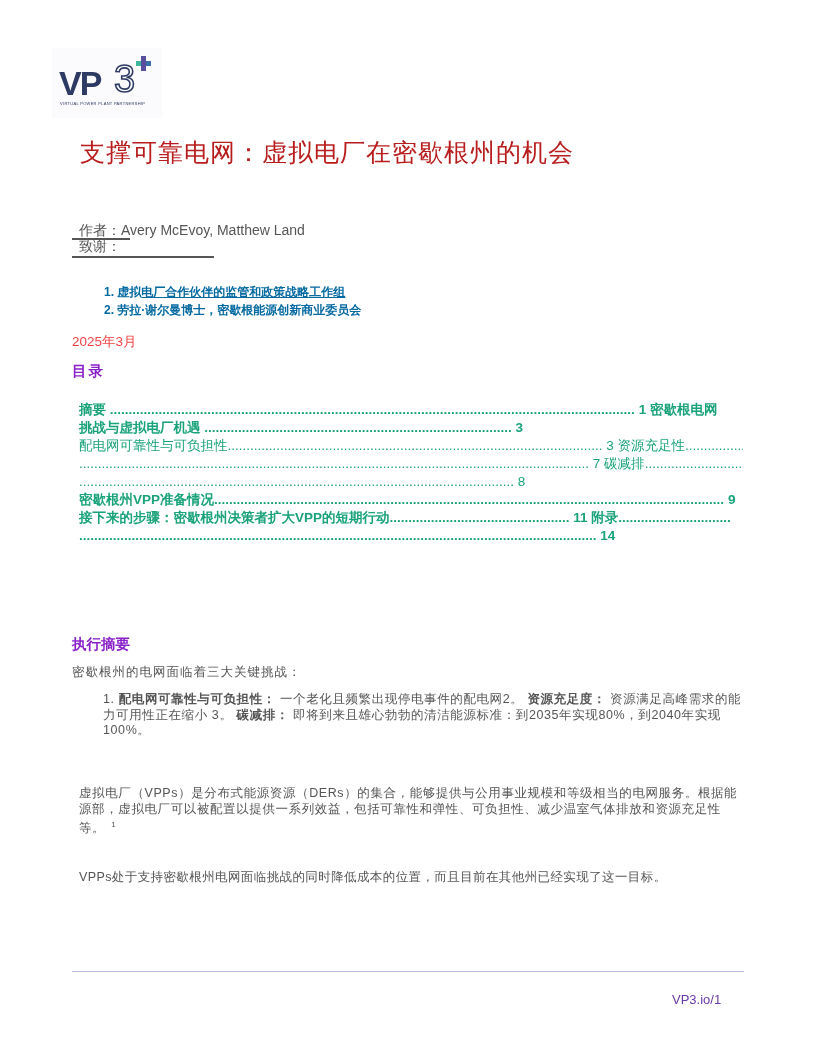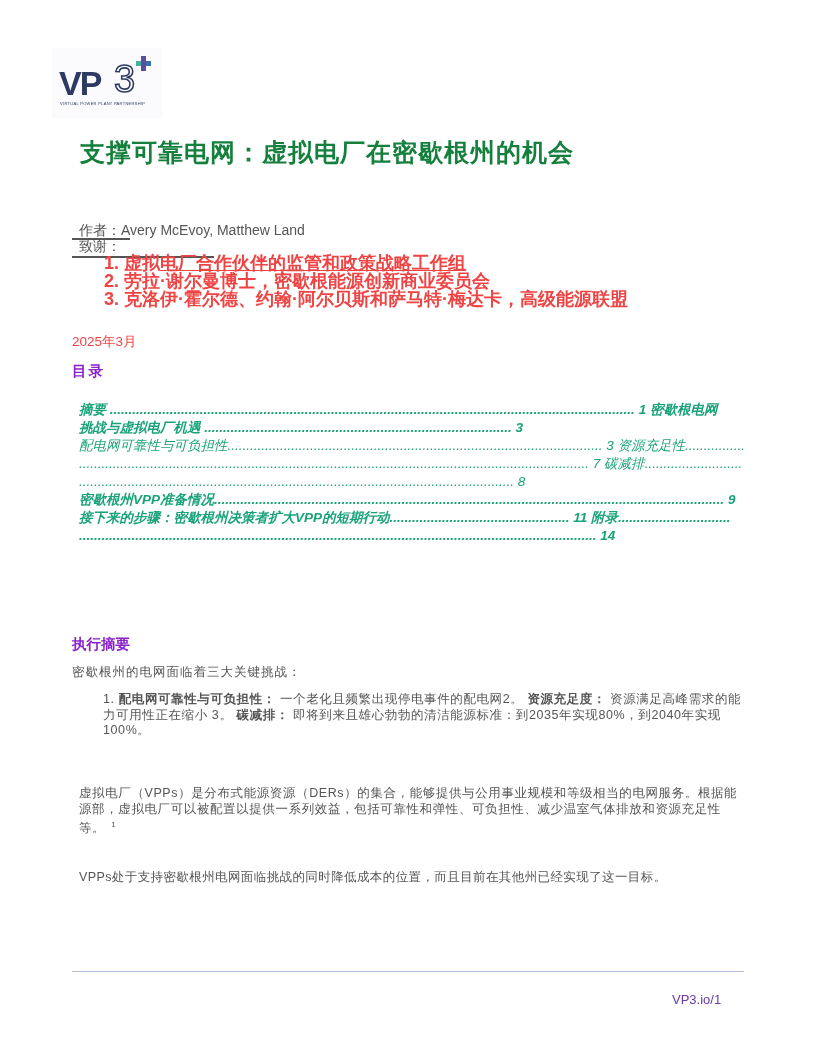--- a/index.html
+++ b/index.html
@@ -10,35 +10,35 @@
     }
     .abs { position: absolute; }
     
     .logo { left: 52px; top: 48px; width: 110px; height: 70px; background: #fbfbfd; }
     .logo-vp { position:absolute; left: 7px; top: 16px; font-weight: 900; font-size: 34px; color: #2d3a63; letter-spacing: -2px; font-family: Liberation Sans, sans-serif; }
     .logo-3 { position:absolute; left: 62px; top: 10px; font-size: 38px; color: #fff; -webkit-text-stroke: 1.6px #2d3a63; font-weight: 400; font-family: "Liberation Sans", sans-serif; }
     .logo-plus { position:absolute; left: 84px; top: 8px; width: 15px; height: 15px; }
     .logo-plus span { position:absolute; width:5px; height:5px; }
     .logo-sub { position:absolute; left: 8px; top: 53px; font-size: 4px; color: #2d3a63; letter-spacing: 0.3px; white-space: nowrap; }
 
-    .title { left: 80px; top: 136px; font-size: 25px; font-weight: bold; color: #15803d; letter-spacing: 1px; white-space: nowrap; }
+    .title { left: 80px; top: 136px; font-size: 25px; font-weight: normal; color: #b91c1c; letter-spacing: 1px; white-space: nowrap; }
 
     .authors { left: 79px; top: 222px; font-size: 14px; color: #555; white-space: nowrap; }
     .thanks { left: 79px; top: 238px; font-size: 14px; color: #555; white-space: nowrap; }
     .thanks-line { left: 72px; top: 256px; width: 142px; height: 2px; background: #555; }
     .author-line { left: 72px; top: 238px; width: 58px; height: 2px; background: #555; }
 
-    .ack-list { left: 104px; top: 254px; font-size: 18px; font-weight: bold; color: #ef4444; line-height: 18px; }
+    .ack-list { left: 104px; top: 283px; font-size: 12px; font-weight: bold; color: #0369a1; line-height: 18px; }
     .ack-list .u { text-decoration: underline; }
 
     .date { left: 72px; top: 333px; font-size: 13.5px; color: #ef4444; }
     .toc-heading { left: 72px; top: 362px; font-size: 14.5px; font-weight: bold; color: #8a21c9; letter-spacing: 2px; }
 
     .toc { left: 79px; top: 401px; width: 664px; font-size: 13.5px; color: #1aa37a; line-height: 18px; }
-    .toc .row { white-space: nowrap; overflow: hidden; height: 18px; font-style: italic; }
+    .toc .row { white-space: nowrap; overflow: hidden; height: 18px; }
     .toc .b { font-weight: bold; }
     .toc .dots { letter-spacing: 0px; }
 
     .exec-heading { left: 72px; top: 635px; font-size: 14.5px; font-weight: bold; color: #8a21c9; }
     .intro { left: 72px; top: 664px; font-size: 12.5px; color: #555; letter-spacing: 1px; }
 
     .challenges { left: 103px; top: 692px; width: 640px; font-size: 12.5px; color: #555; line-height: 15.5px; letter-spacing: 0.6px; }
     .challenges b { color: #555; }
 
     .para1 { left: 79px; top: 786px; width: 666px; font-size: 12.5px; color: #555; line-height: 15.5px; letter-spacing: 0.6px; }
@@ -74,24 +74,20 @@
 <div class="abs thanks-line"></div>
 
 <div class="abs ack-list">
   <div>
     <span>1.</span>
     <span>虚拟</span><span class="u">电厂合作伙伴的监管和政策战略工作组</span>
   </div>
   <div>
     <span>2.</span>
     <span>劳拉·谢尔曼博士，密歇根能源创新商业委员会</span>
-  </div>
-  <div>
-    <span>3.</span>
-    <span>克洛伊·霍尔德、约翰·阿尔贝斯和萨马特·梅达卡，高级能源联盟</span>
   </div>
 </div>
 
 <div class="abs date">2025年3月</div>
 
 <div class="abs toc-heading">目录</div>
 <div class="abs toc">
   <div class="row b">
     <span>摘要 </span><span class="dots">............................................................................................................................................</span><span> 1 密歇根电网</span>
   </div>

